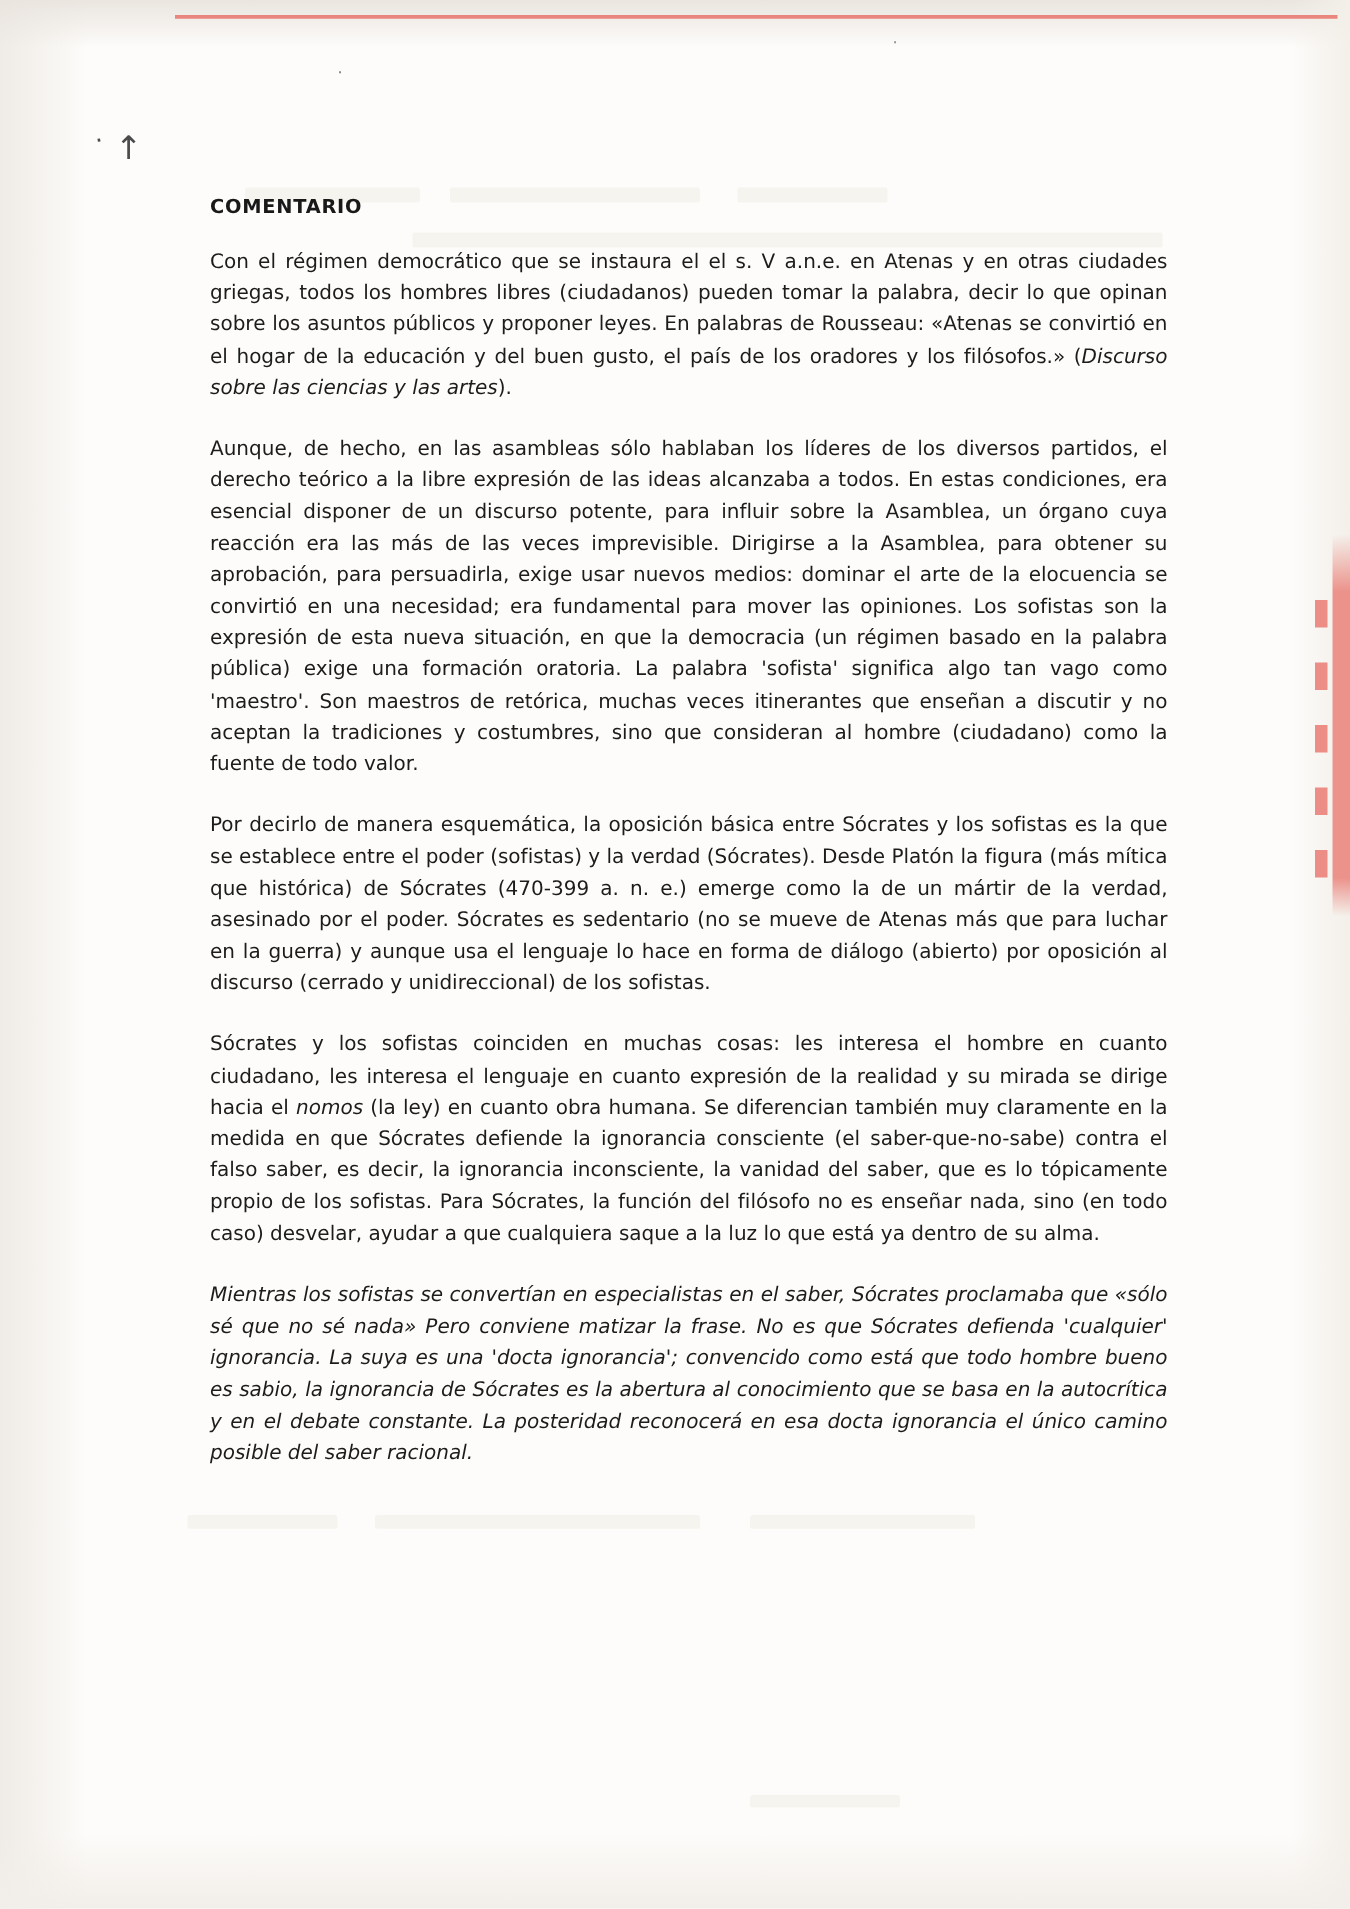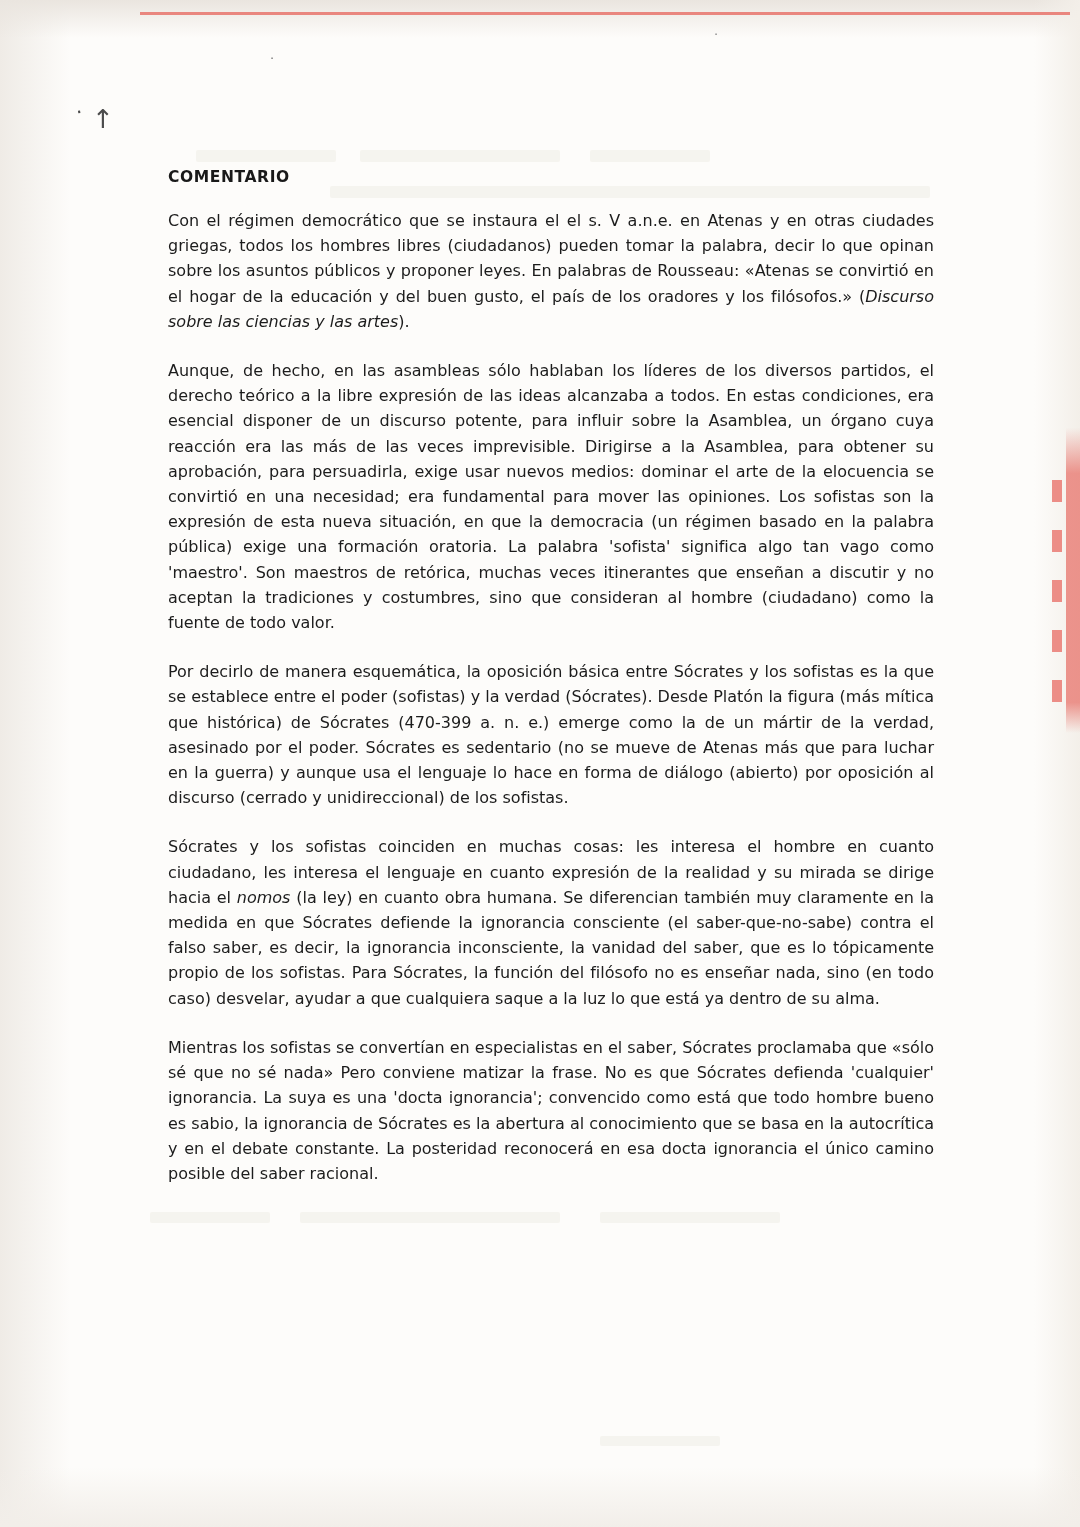--- a/index.html
+++ b/index.html
@@ -115,40 +115,40 @@
   .g3 { top: 150px; left: 590px; width: 120px; height: 12px; }
   .g4 { top: 186px; left: 330px; width: 600px; height: 12px; }
   .g5 { top: 1212px; left: 150px; width: 120px; height: 11px; }
   .g6 { top: 1212px; left: 300px; width: 260px; height: 11px; }
   .g7 { top: 1212px; left: 600px; width: 180px; height: 11px; }
   .g8 { top: 1436px; left: 600px; width: 120px; height: 10px; }
 
   
   .content {
     position: absolute;
-    top: 168px;
+    top: 156px;
     left: 168px;
     width: 766px;
   }
   .doc-heading {
     font-size: 15.5px;
     font-weight: bold;
     letter-spacing: .6px;
     color: #191919;
     margin: 0 0 22px 0;
   }
   .para {
     font-size: 16px;
     line-height: 25.2px;
     color: #1c1c1c;
     margin: 0 0 24px 0;
     text-align: justify;
     text-justify: inter-word;
   }
-  .para:last-child { margin-bottom: 0; }
+  .para:last-child { margin-bottom: 0; font-style: italic; }
   em.it { font-style: italic; }
 </style>
 </head>
 <body>
 
 <div class="page">
 
   <div class="scan-shade-left"></div>
   <div class="scan-shade-top"></div>
   <div class="scan-shade-right"></div>

